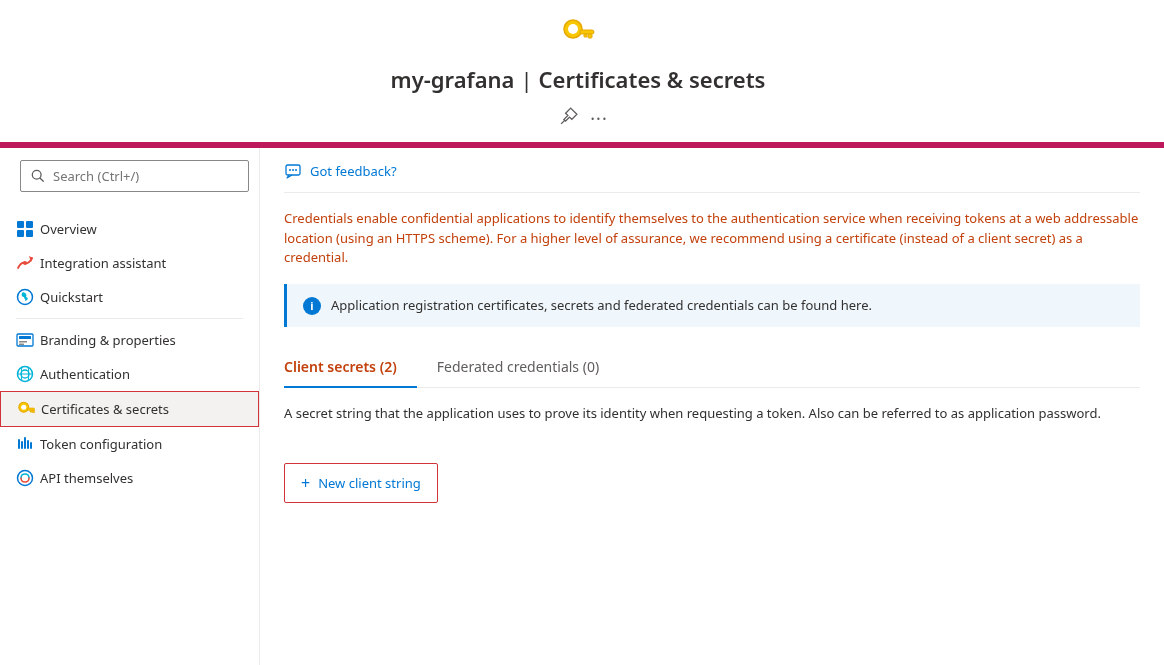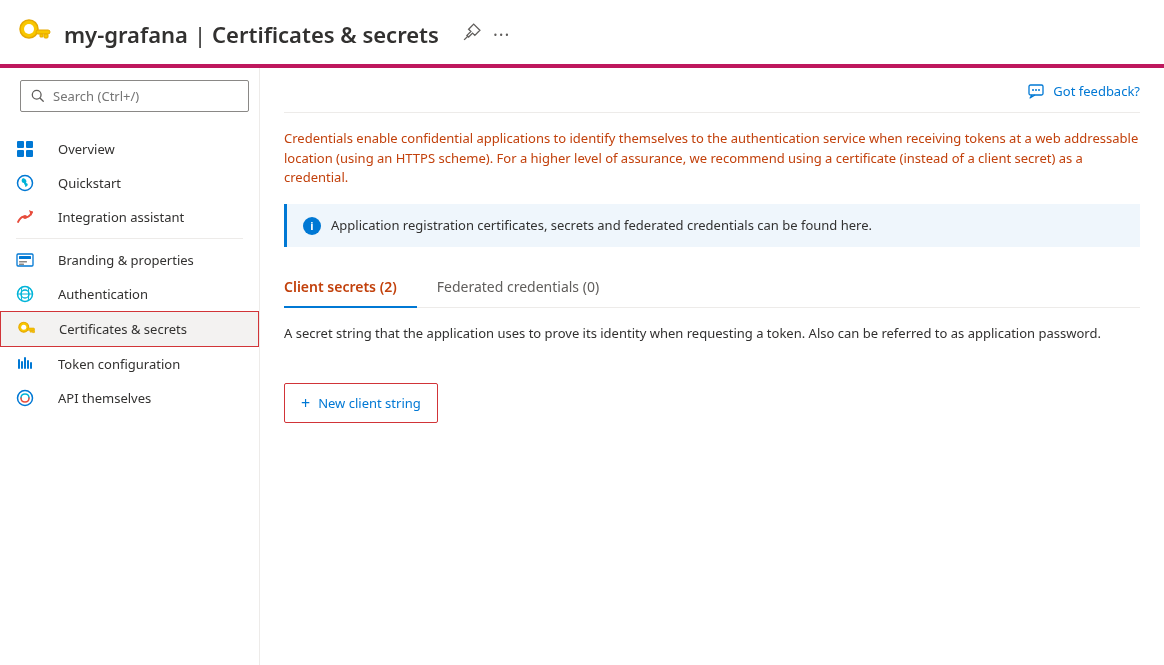--- a/index.html
+++ b/index.html
@@ -13,23 +13,24 @@
       overflow: hidden;
       display: flex;
       flex-direction: column;
     }
 
     
     .header {
       display: flex;
       align-items: center;
       padding: 16px 24px 12px 16px;
-      border-bottom: 4px solid #be185d;
+      border-bottom: 6px solid #be185d;
       gap: 12px;
       flex-shrink: 0;
+      flex-direction: column;
     }
     .header-key-icon {
       width: 36px;
       height: 36px;
       flex-shrink: 0;
     }
     .header-title {
       font-size: 22px;
       font-weight: 600;
       color: #323130;
@@ -91,21 +92,21 @@
       flex: 1;
       background: transparent;
       font-family: inherit;
     }
 
     .sidebar-item {
       display: flex;
       align-items: center;
       padding: 8px 16px;
       cursor: pointer;
-      gap: 24px;
+      gap: 6px;
       color: #323130;
       font-size: 13px;
       position: relative;
     }
     .sidebar-item.active {
       background: #f3f2f1;
       border: 1.5px solid #d13438;
     }
     .sidebar-item .item-icon {
       width: 18px;
@@ -137,21 +138,20 @@
 
     .feedback-bar {
       display: flex;
       align-items: center;
       padding: 14px 0 12px 0;
       border-bottom: 1px solid #edebe9;
       gap: 8px;
       color: #0078d4;
       cursor: pointer;
       font-size: 13px;
-      justify-content: flex-end;
     }
 
     .description-text {
       margin: 16px 0;
       font-size: 13px;
       color: #c2410c;
       line-height: 1.5;
     }
 
     .info-banner {
@@ -280,36 +280,36 @@
           <rect x="1" y="10" width="7" height="7" rx="1" fill="#0078d4"></rect>
           <rect x="10" y="10" width="7" height="7" rx="1" fill="#0078d4"></rect>
         </svg>
       </span>
       <span>Overview</span>
     </div>
 
     <div class="sidebar-item">
       <span class="item-icon">
         <svg width="18" height="18" viewBox="0 0 18 18" xmlns="http://www.w3.org/2000/svg">
-          <circle cx="9" cy="9" r="7.5" fill="none" stroke="#0078d4" stroke-width="1.5"></circle>
-          <path d="M6 5 C7 3 12 6 10 9 C12 9 13 12 9 13 C10 11 8 11 8 9 C6 9 5 7 6 5Z" fill="#00b4d8"></path>
-        </svg>
-      </span>
-      <span>Quickstart</span>
-    </div>
-
-    <div class="sidebar-item">
-      <span class="item-icon">
-        <svg width="18" height="18" viewBox="0 0 18 18" xmlns="http://www.w3.org/2000/svg">
           <path d="M2 14 C4 10 6 8 9 9 C12 10 14 8 16 4" stroke="#e74c3c" stroke-width="1.8" fill="none" stroke-linecap="round"></path>
           <circle cx="9" cy="9" r="2" fill="#e74c3c"></circle>
           <path d="M13 2 L17 4 L15 8 Z" fill="#e74c3c"></path>
         </svg>
       </span>
       <span>Integration assistant</span>
+    </div>
+
+    <div class="sidebar-item">
+      <span class="item-icon">
+        <svg width="18" height="18" viewBox="0 0 18 18" xmlns="http://www.w3.org/2000/svg">
+          <circle cx="9" cy="9" r="7.5" fill="none" stroke="#0078d4" stroke-width="1.5"></circle>
+          <path d="M6 5 C7 3 12 6 10 9 C12 9 13 12 9 13 C10 11 8 11 8 9 C6 9 5 7 6 5Z" fill="#00b4d8"></path>
+        </svg>
+      </span>
+      <span>Quickstart</span>
     </div>
 
     <hr class="sidebar-divider">
 
     <div class="sidebar-item">
       <span class="item-icon">
         <svg width="18" height="18" viewBox="0 0 18 18" xmlns="http://www.w3.org/2000/svg">
           <rect x="1" y="3" width="16" height="12" rx="1" fill="none" stroke="#0078d4" stroke-width="1.3"></rect>
           <rect x="3" y="5" width="12" height="3" rx="0.5" fill="#0078d4"></rect>
           <rect x="3" y="10" width="8" height="1.5" rx="0.5" fill="#8a8886"></rect>

